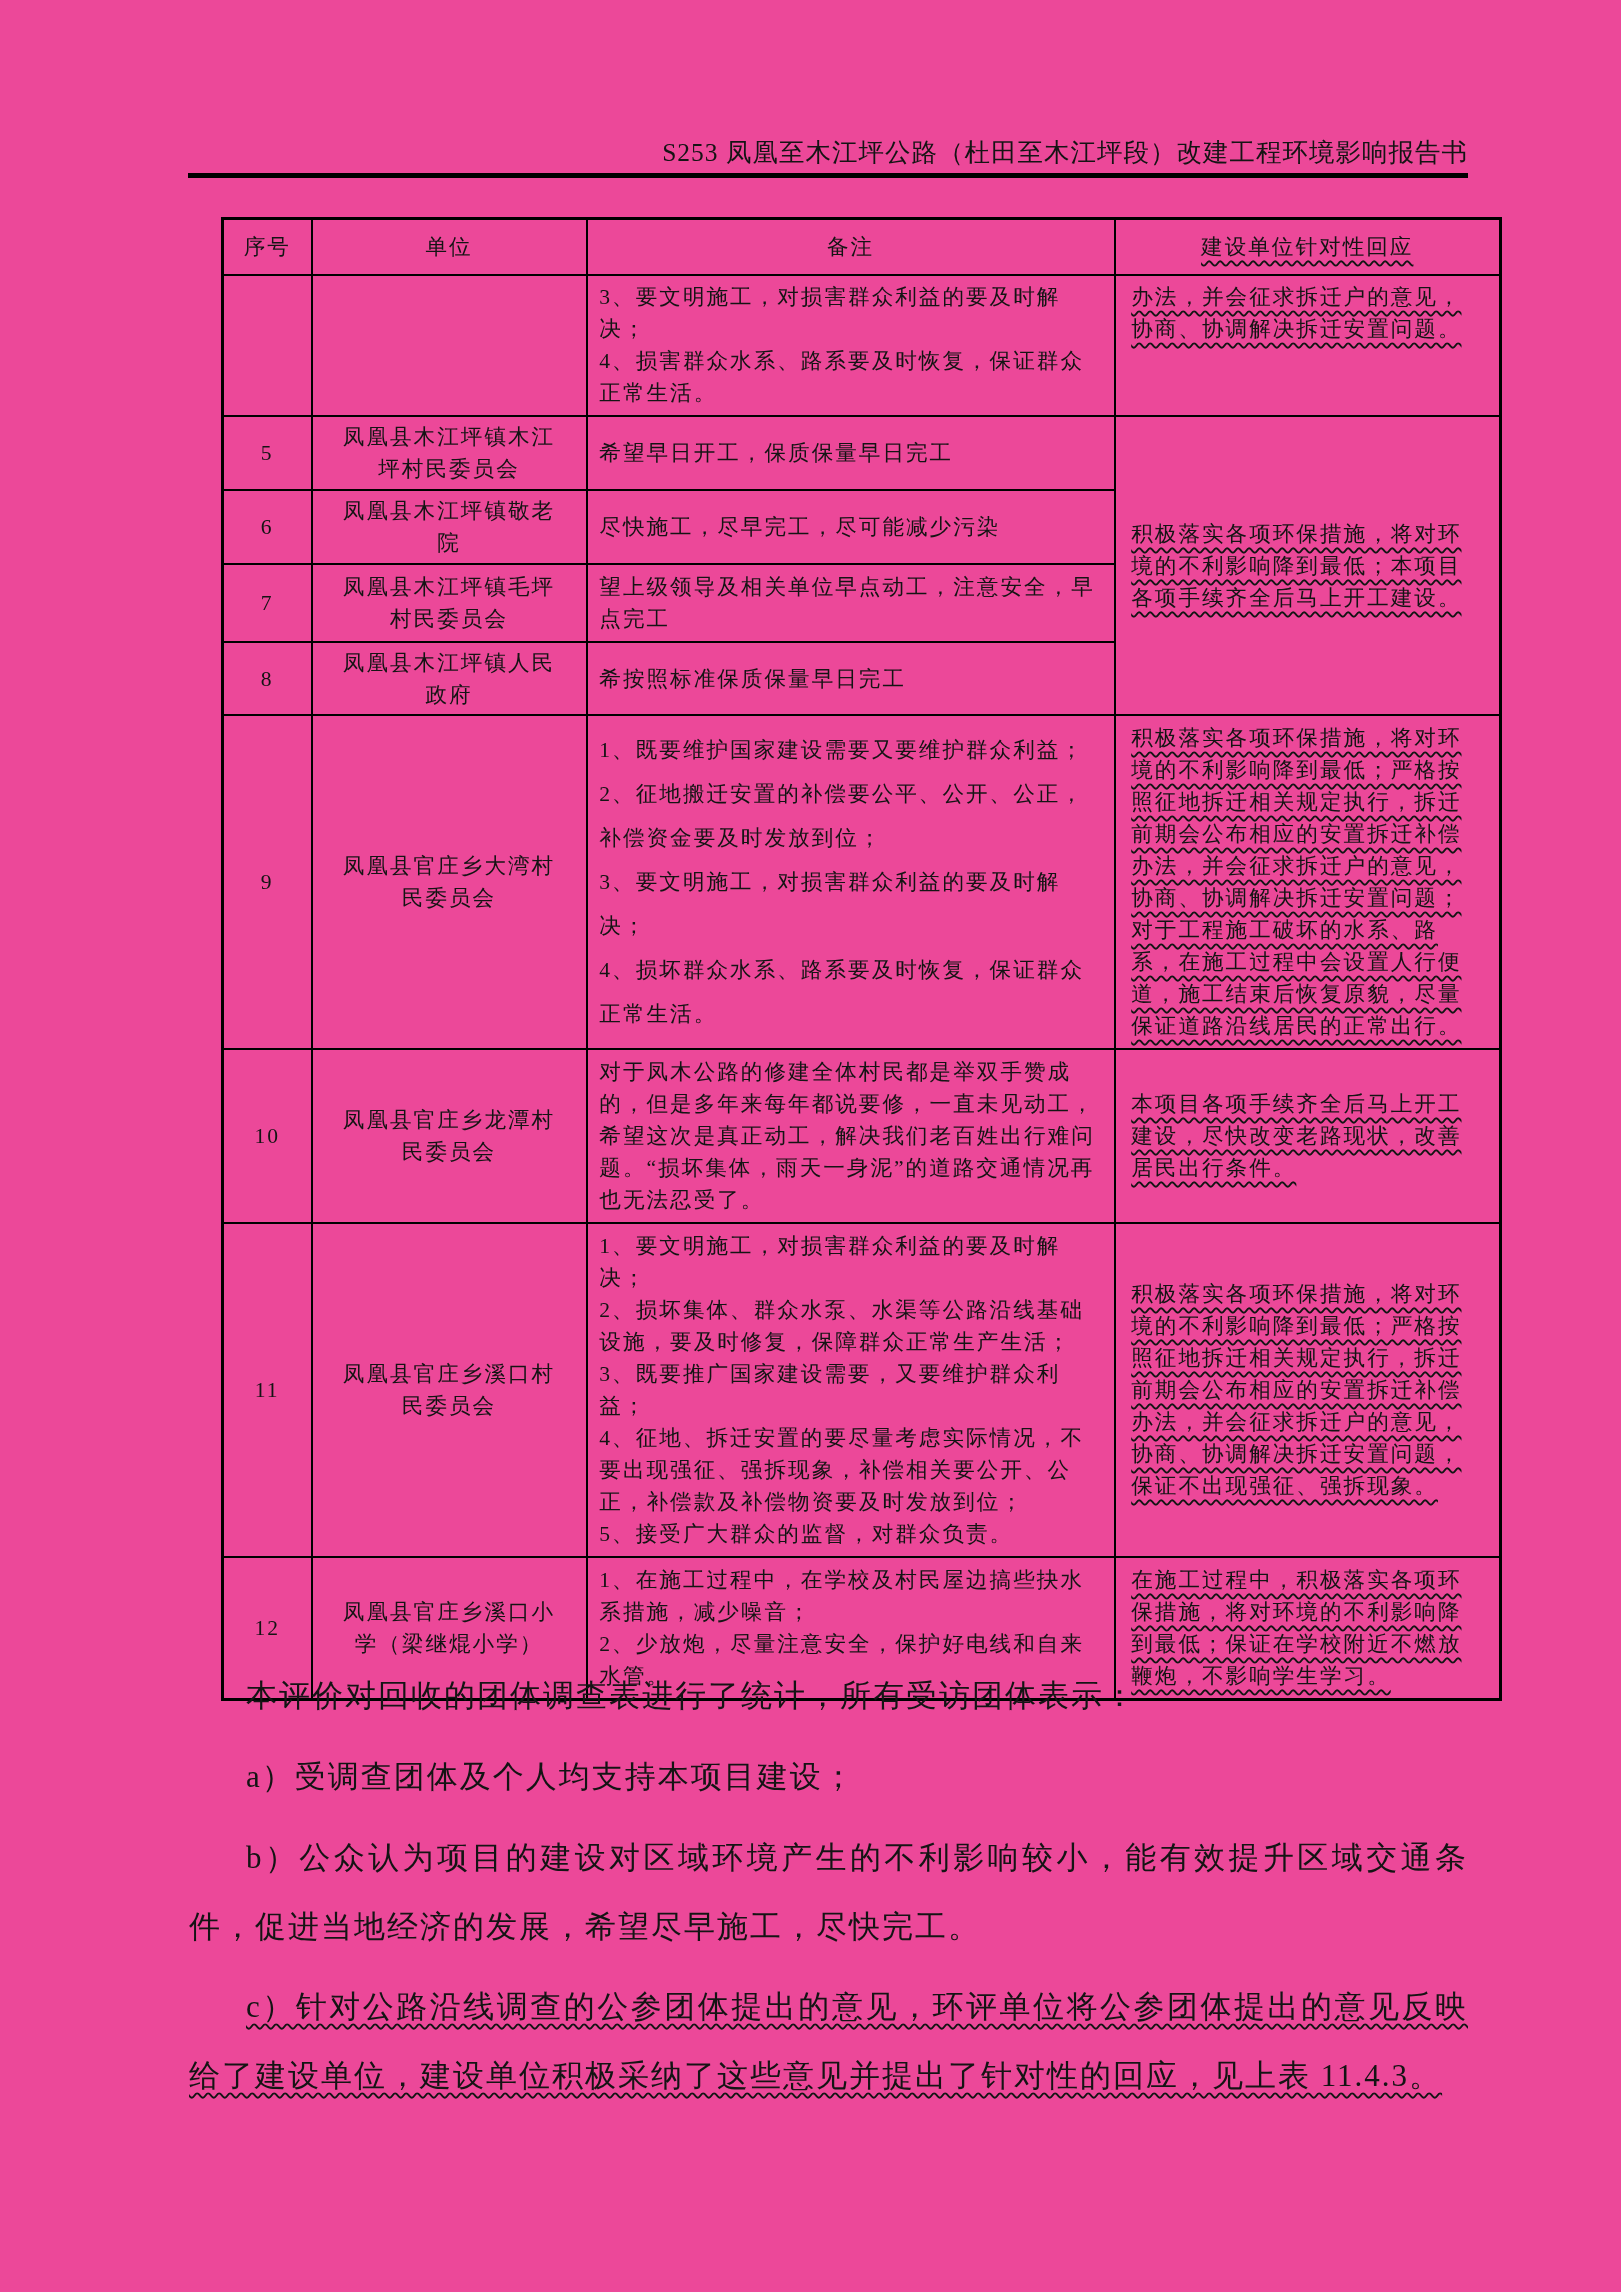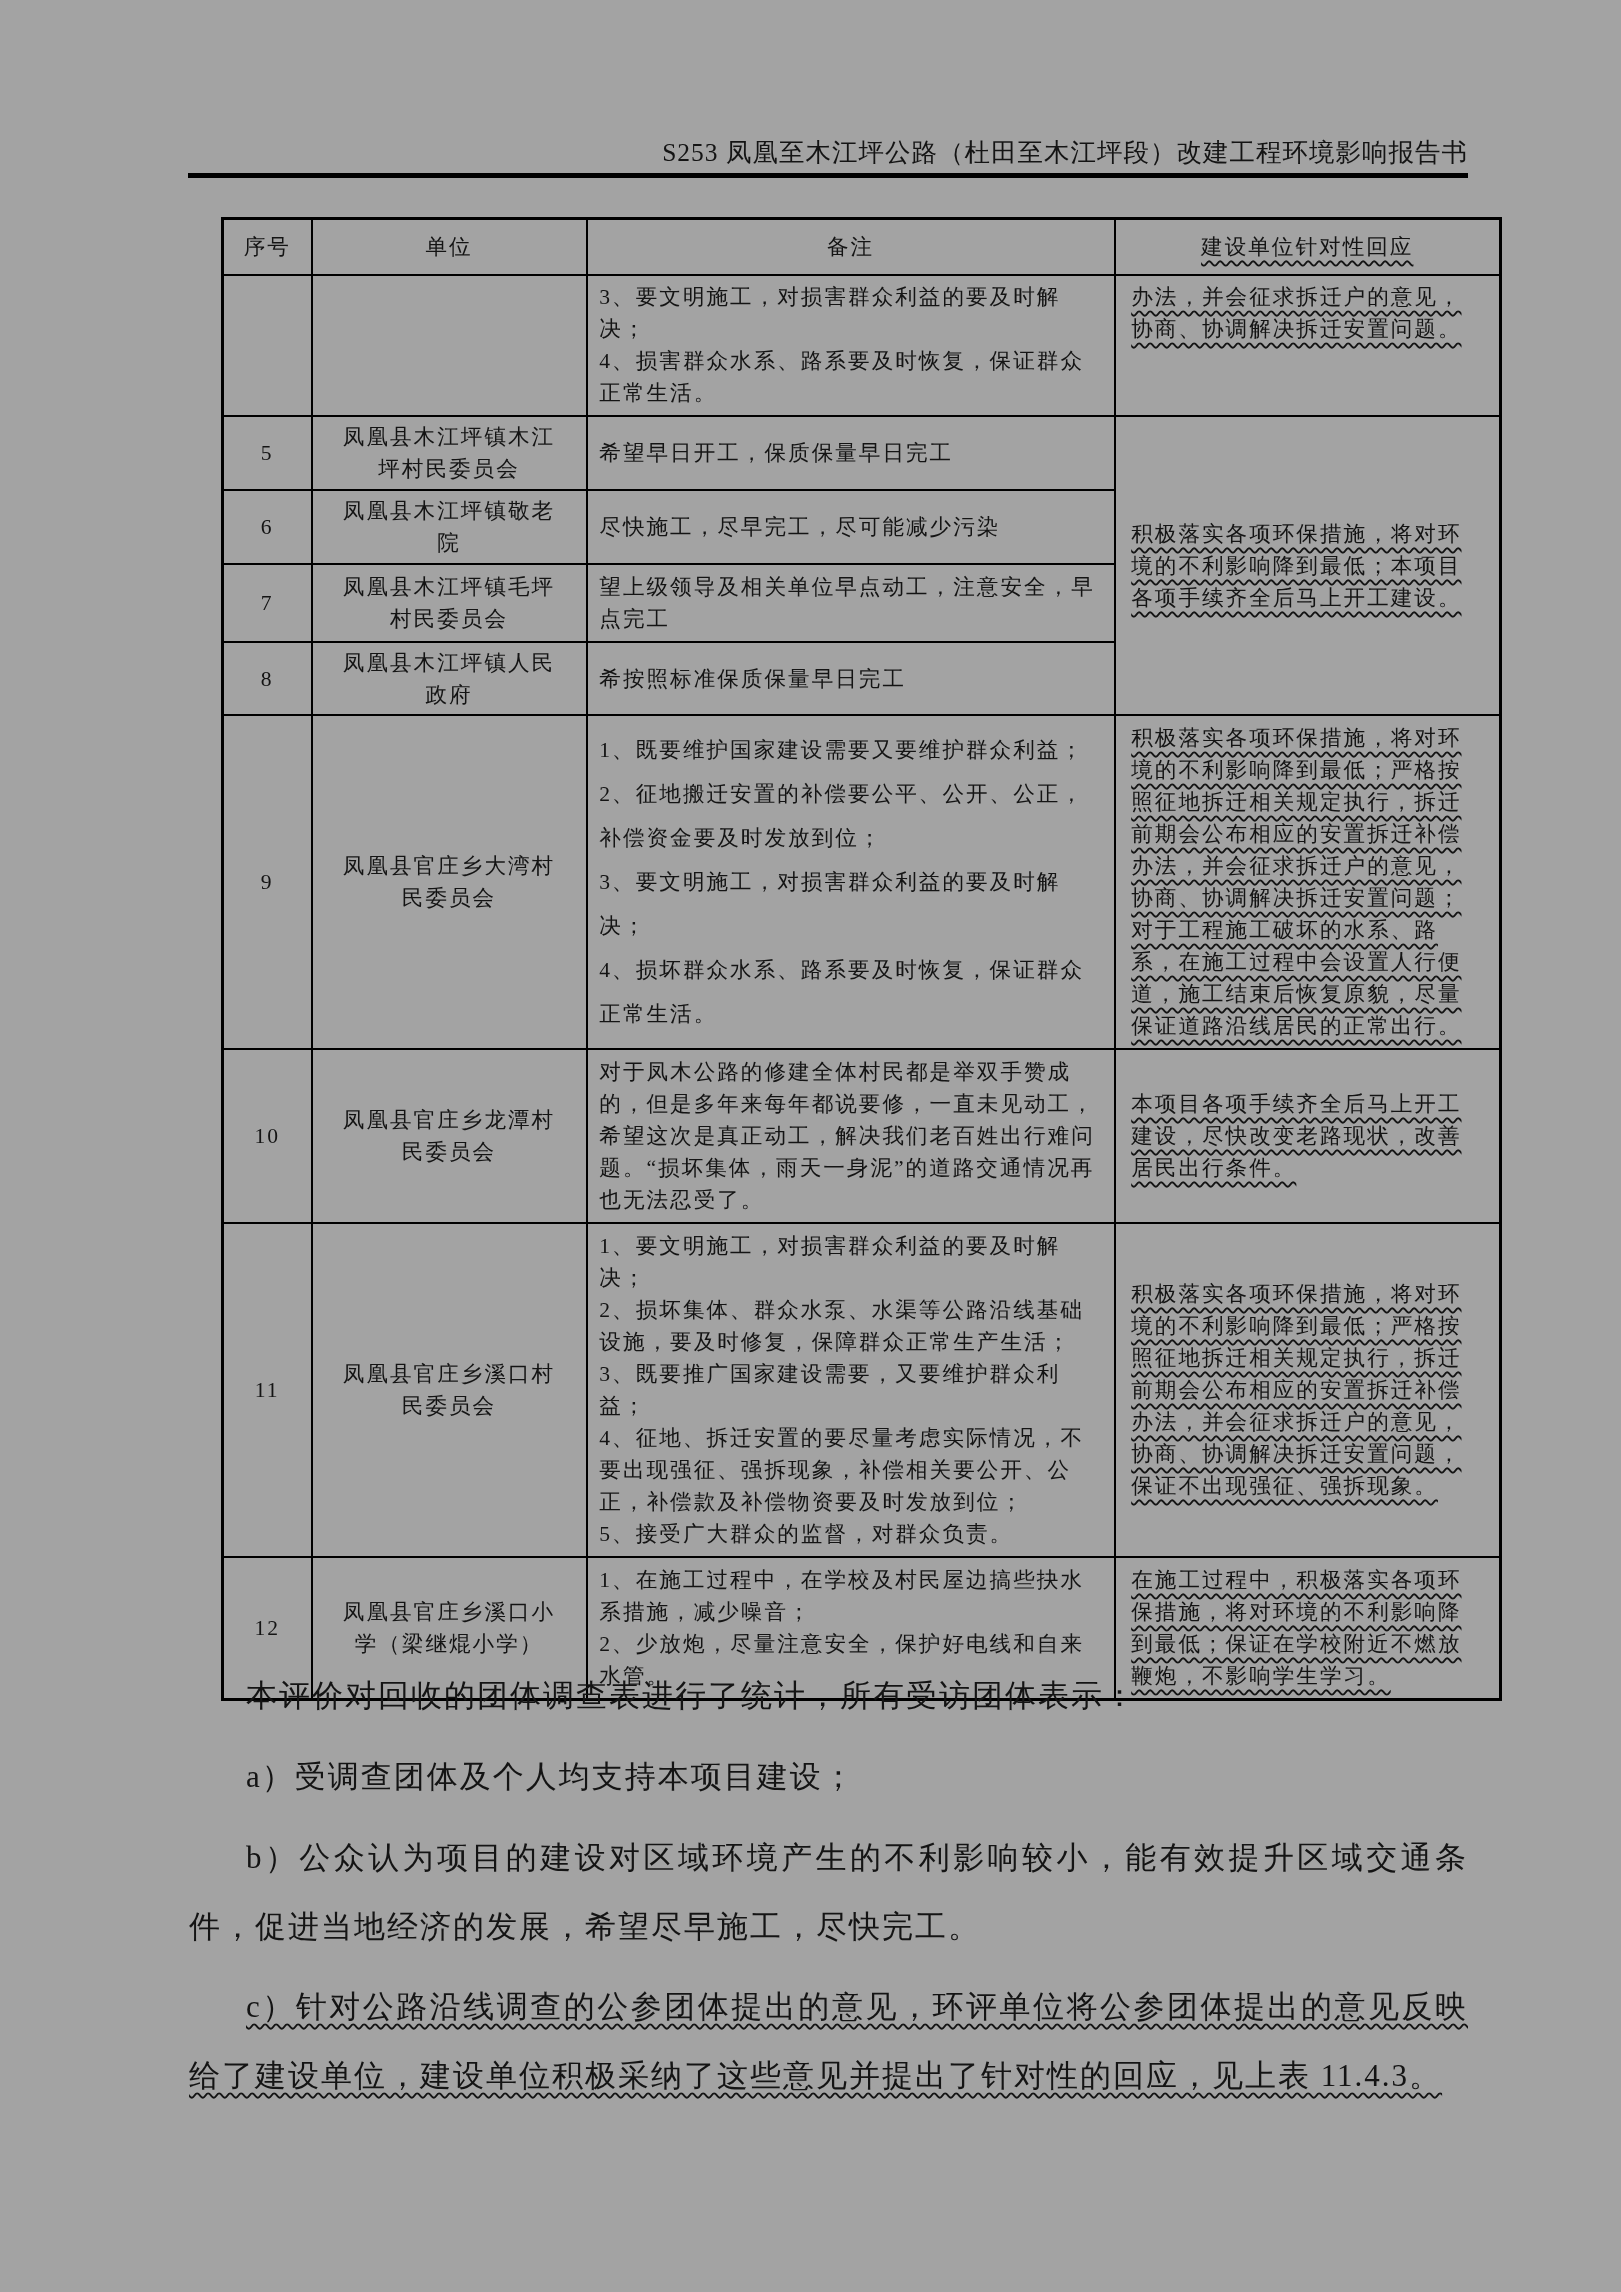--- a/index.html
+++ b/index.html
@@ -1,21 +1,21 @@
 <!DOCTYPE html>
 <html><head>
 <meta charset="utf-8">
 <style>
   html, body { margin: 0; padding: 0; background: #888; }
   .page {
     position: relative;
     width: 1621px;
     height: 2293px;
     margin: 0 auto;
-    background: #a3a3a3;
+    background: #ec4899;
     color: #141414;
     font-family: "Liberation Serif", "DejaVu Serif", serif;
     overflow: hidden;
   }
 
   
   .doc-header-title {
     position: absolute;
     top: 135px; left: 189px; width: 1279px;
     text-align: right;

